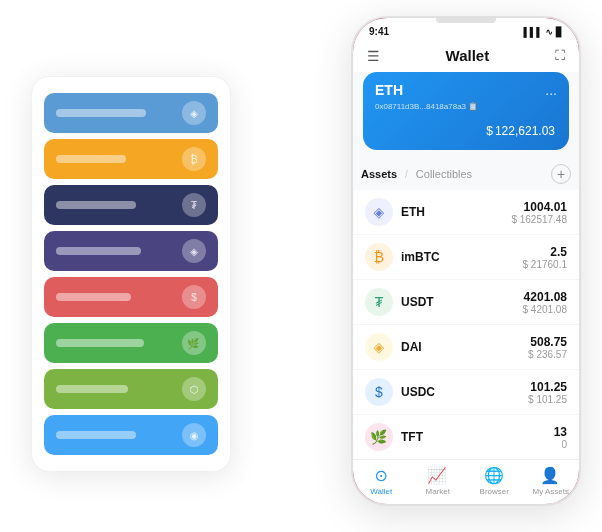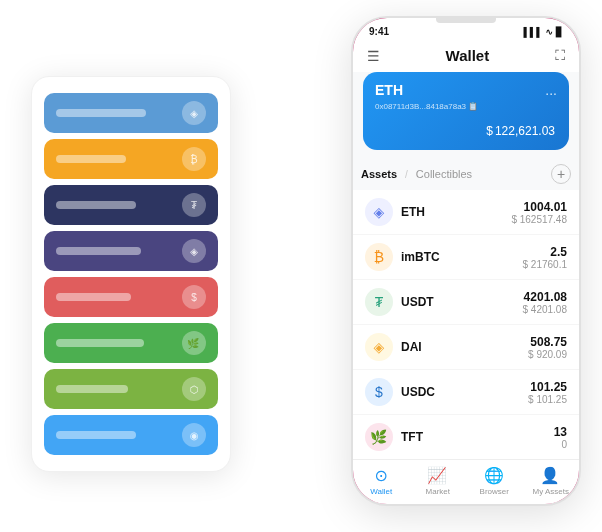--- a/index.html
+++ b/index.html
@@ -418,21 +418,21 @@
             <div class="asset-values">
               <span class="asset-amount">4201.08</span>
               <span class="asset-usd">$ 4201.08</span>
             </div>
           </div>
           <div class="asset-item">
             <div class="asset-icon" style="background: rgb(255, 248, 225); color: rgb(245, 172, 55);">◈</div>
             <span class="asset-name">DAI</span>
             <div class="asset-values">
               <span class="asset-amount">508.75</span>
-              <span class="asset-usd">$ 920.09</span>
+              <span class="asset-usd">$ 236.57</span>
             </div>
           </div>
           <div class="asset-item">
             <div class="asset-icon" style="background: rgb(227, 240, 255); color: rgb(39, 117, 202);">$</div>
             <span class="asset-name">USDC</span>
             <div class="asset-values">
               <span class="asset-amount">101.25</span>
               <span class="asset-usd">$ 101.25</span>
             </div>
           </div>

